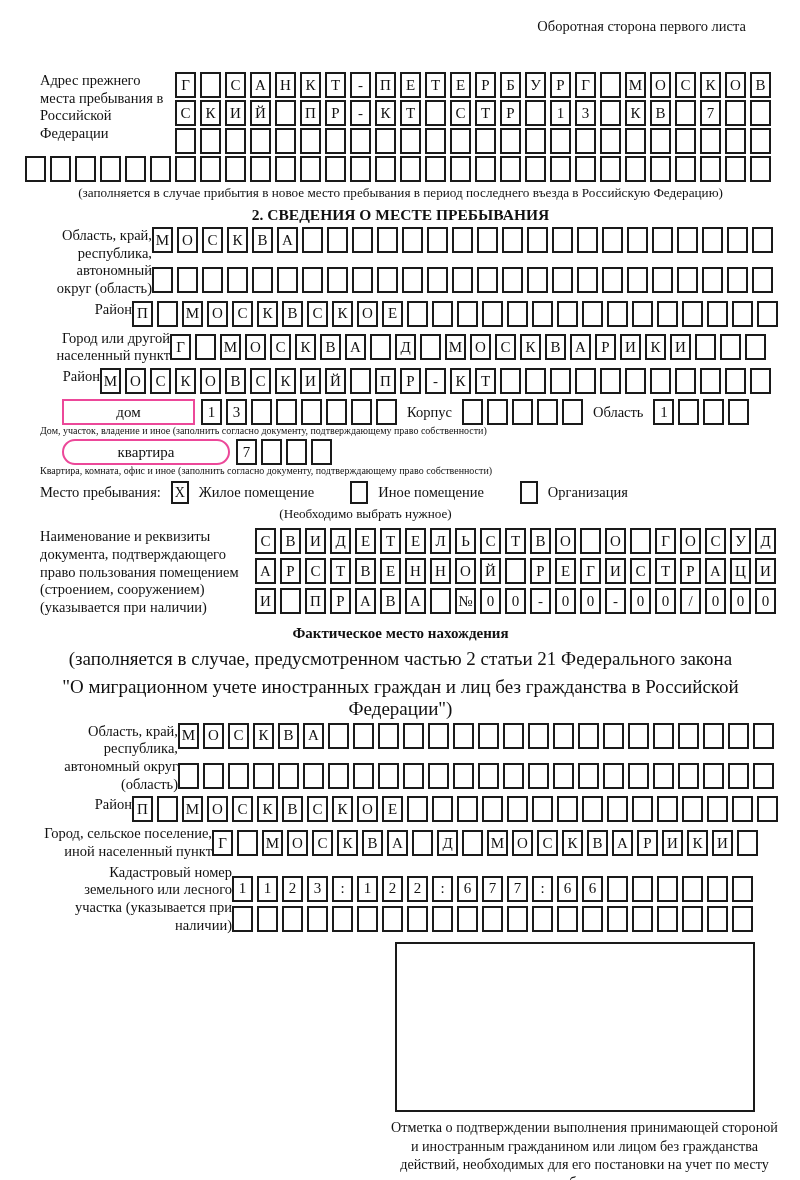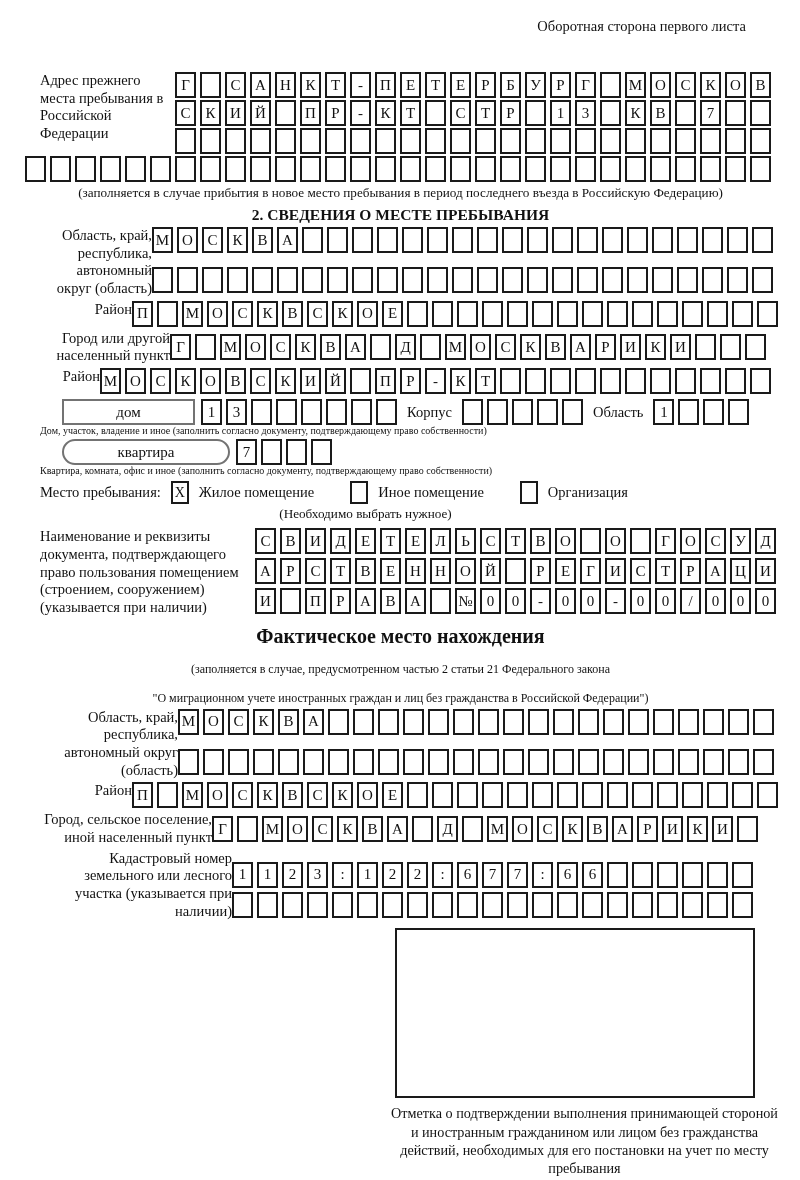--- a/index.html
+++ b/index.html
@@ -26,38 +26,38 @@
     display:flex;align-items:center;justify-content:center;
     font-size:15px;line-height:1;background:#fff;
   }
   .fullrow{margin-top:2px;}
   .footnote{margin-top:3px;text-align:center;font-size:13.2px;}
   .sec-title{margin-top:5px;text-align:center;font-weight:bold;font-size:15.5px;}
   .mt3{margin-top:3px;text-align:right;}.mt5{margin-top:5px;}.mt6{margin-top:6px;}
 
   .houserow{display:flex;align-items:center;gap:6px;margin-left:37px;}
   .bigbox{
-    flex:none;border:2px solid #737373;height:26px;box-sizing:border-box;
+    flex:none;border:2px solid #ec4899;height:26px;box-sizing:border-box;
     display:flex;align-items:center;justify-content:center;font-size:15px;
   }
   .bb-dom{width:133px;}
   .bb-kv{width:168px;border-radius:13px;}
   .inline-lbl{flex:none;margin:0 4px;}
   .small-note{margin-top:0;margin-left:15px;font-size:10px;}
 
   .stayrow{display:flex;align-items:center;margin-left:15px;margin-top:5px;}
   .chk{
     flex:none;width:18px;height:23px;box-sizing:border-box;border:2px solid #1a1a1a;
     display:flex;align-items:center;justify-content:center;font-size:14px;margin:0 10px;
   }
   .optlbl{margin-right:26px;}
   .staynote{margin-top:2px;text-align:center;font-size:13.2px;padding-right:70px;}
 
-  .center-title{margin-top:8px;text-align:center;font-weight:bold;font-size:20px;}
-  .sub{margin-top:14px;text-align:center;font-size:12px;}
+  .center-title{margin-top:8px;text-align:center;font-weight:bold;font-size:15px;}
+  .sub{margin-top:6px;text-align:center;font-size:19px;}
 
   .stamp-box{
     margin-top:8px;margin-left:370px;width:360px;height:170px;box-sizing:border-box;
     border:2px solid #1a1a1a;background:#fff;
   }
   .stamp-caption{
     margin-top:6px;margin-left:362px;width:395px;text-align:center;
     font-size:14.2px;line-height:1.28;
   }
 </style>

